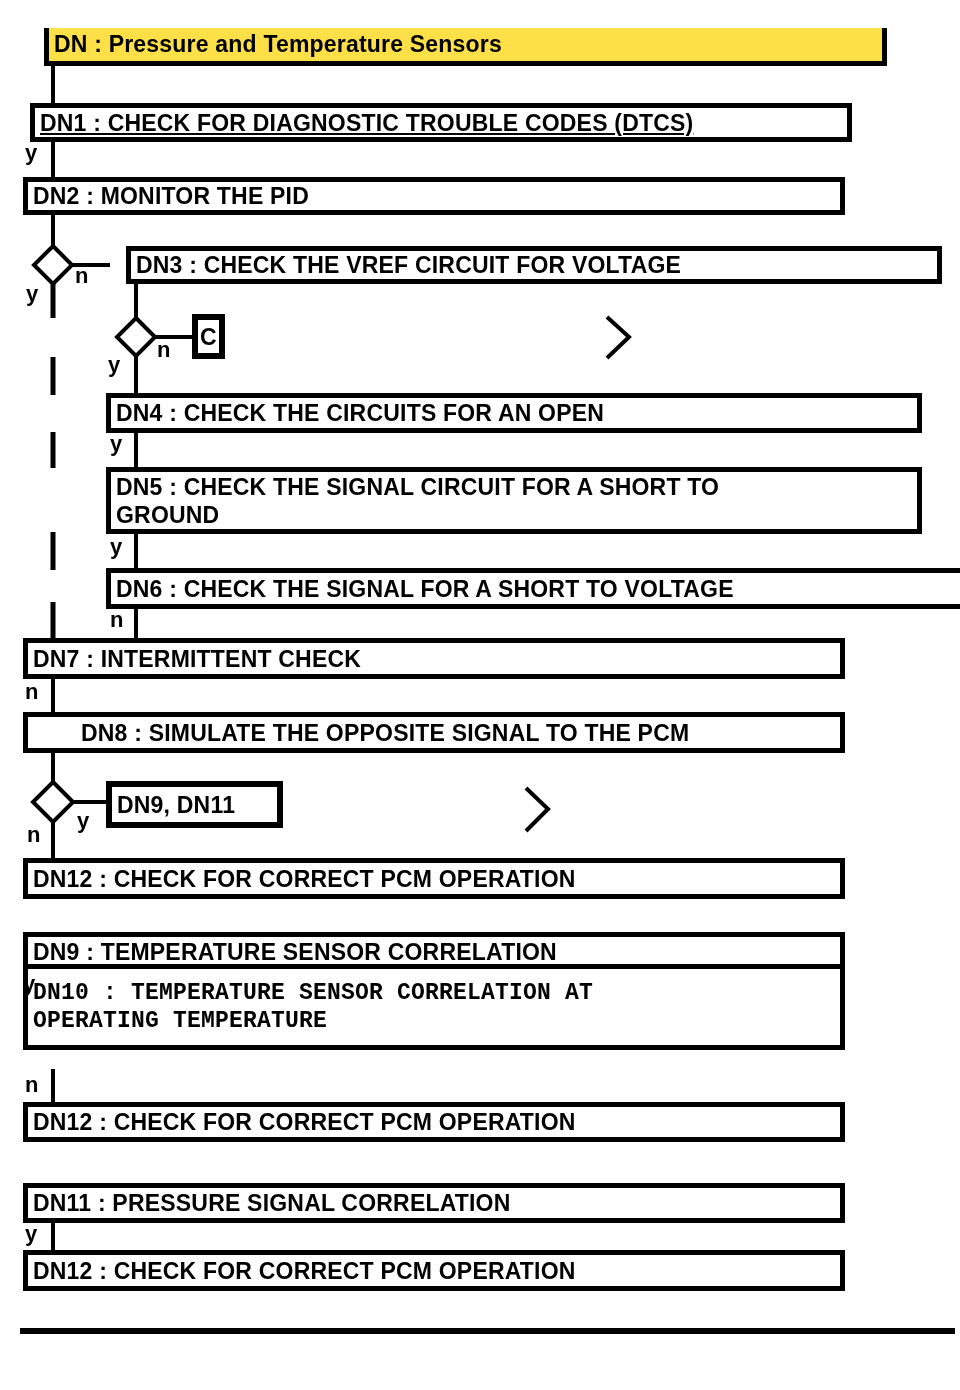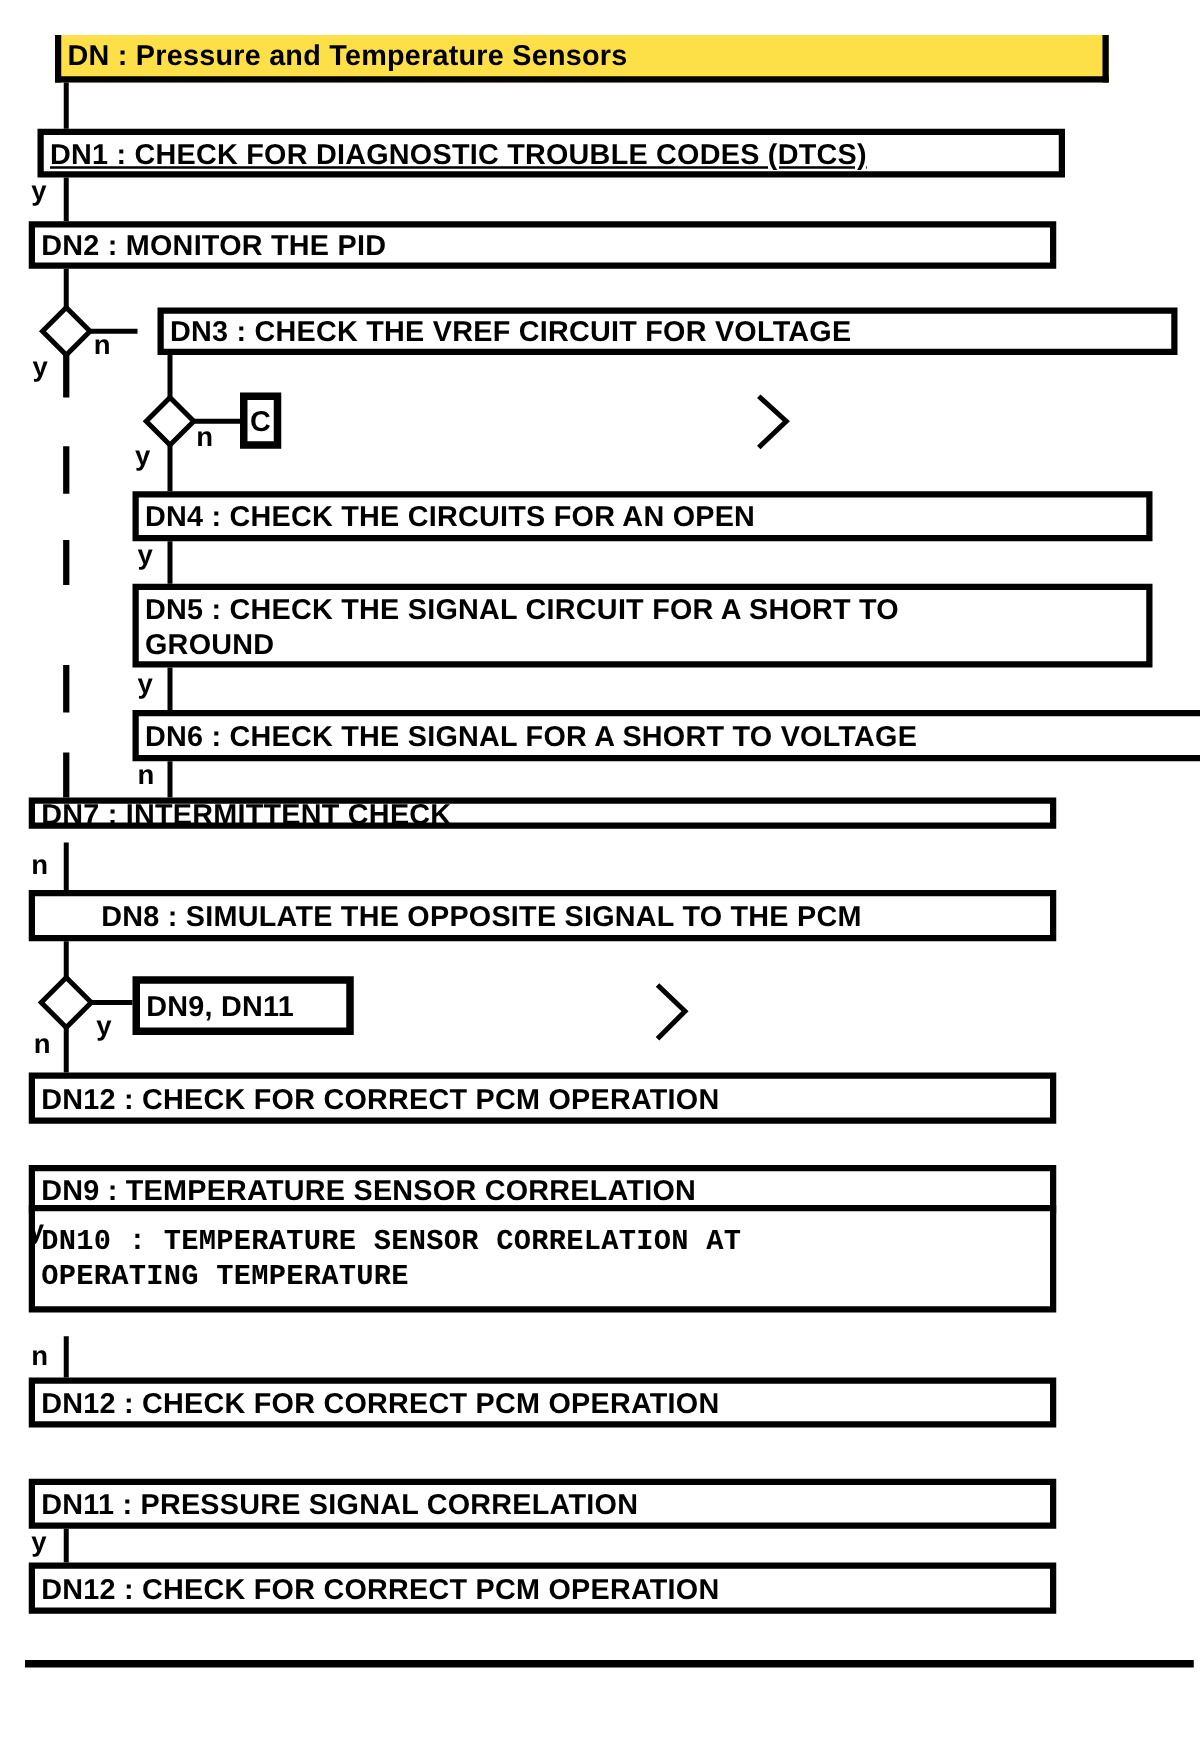--- a/index.html
+++ b/index.html
@@ -90,21 +90,21 @@
 
   <div class="node" style="left:106px;top:467px;width:816px;height:67px;">
     <span class="node-label">DN5 : CHECK THE SIGNAL CIRCUIT FOR A SHORT TO
 GROUND</span>
   </div>
 
   <div class="node" style="left:106px;top:568px;width:901px;height:41px;">
     <span class="node-label">DN6 : CHECK THE SIGNAL FOR A SHORT TO VOLTAGE</span>
   </div>
 
-  <div class="node" style="left:23px;top:638px;width:822px;height:25px;">
+  <div class="node" style="left:23px;top:638px;width:822px;height:41px;">
     <span class="node-label">DN7 : INTERMITTENT CHECK</span>
   </div>
 
   <div class="node" style="left:23px;top:712px;width:822px;height:41px;padding-left:48px;">
     <span class="node-label">DN8 : SIMULATE THE OPPOSITE SIGNAL TO THE PCM</span>
   </div>
 
   <div class="node node--heavy" style="left:106px;top:781px;width:177px;height:47px;">
     <span class="node-label">DN9, DN11</span>
   </div>

